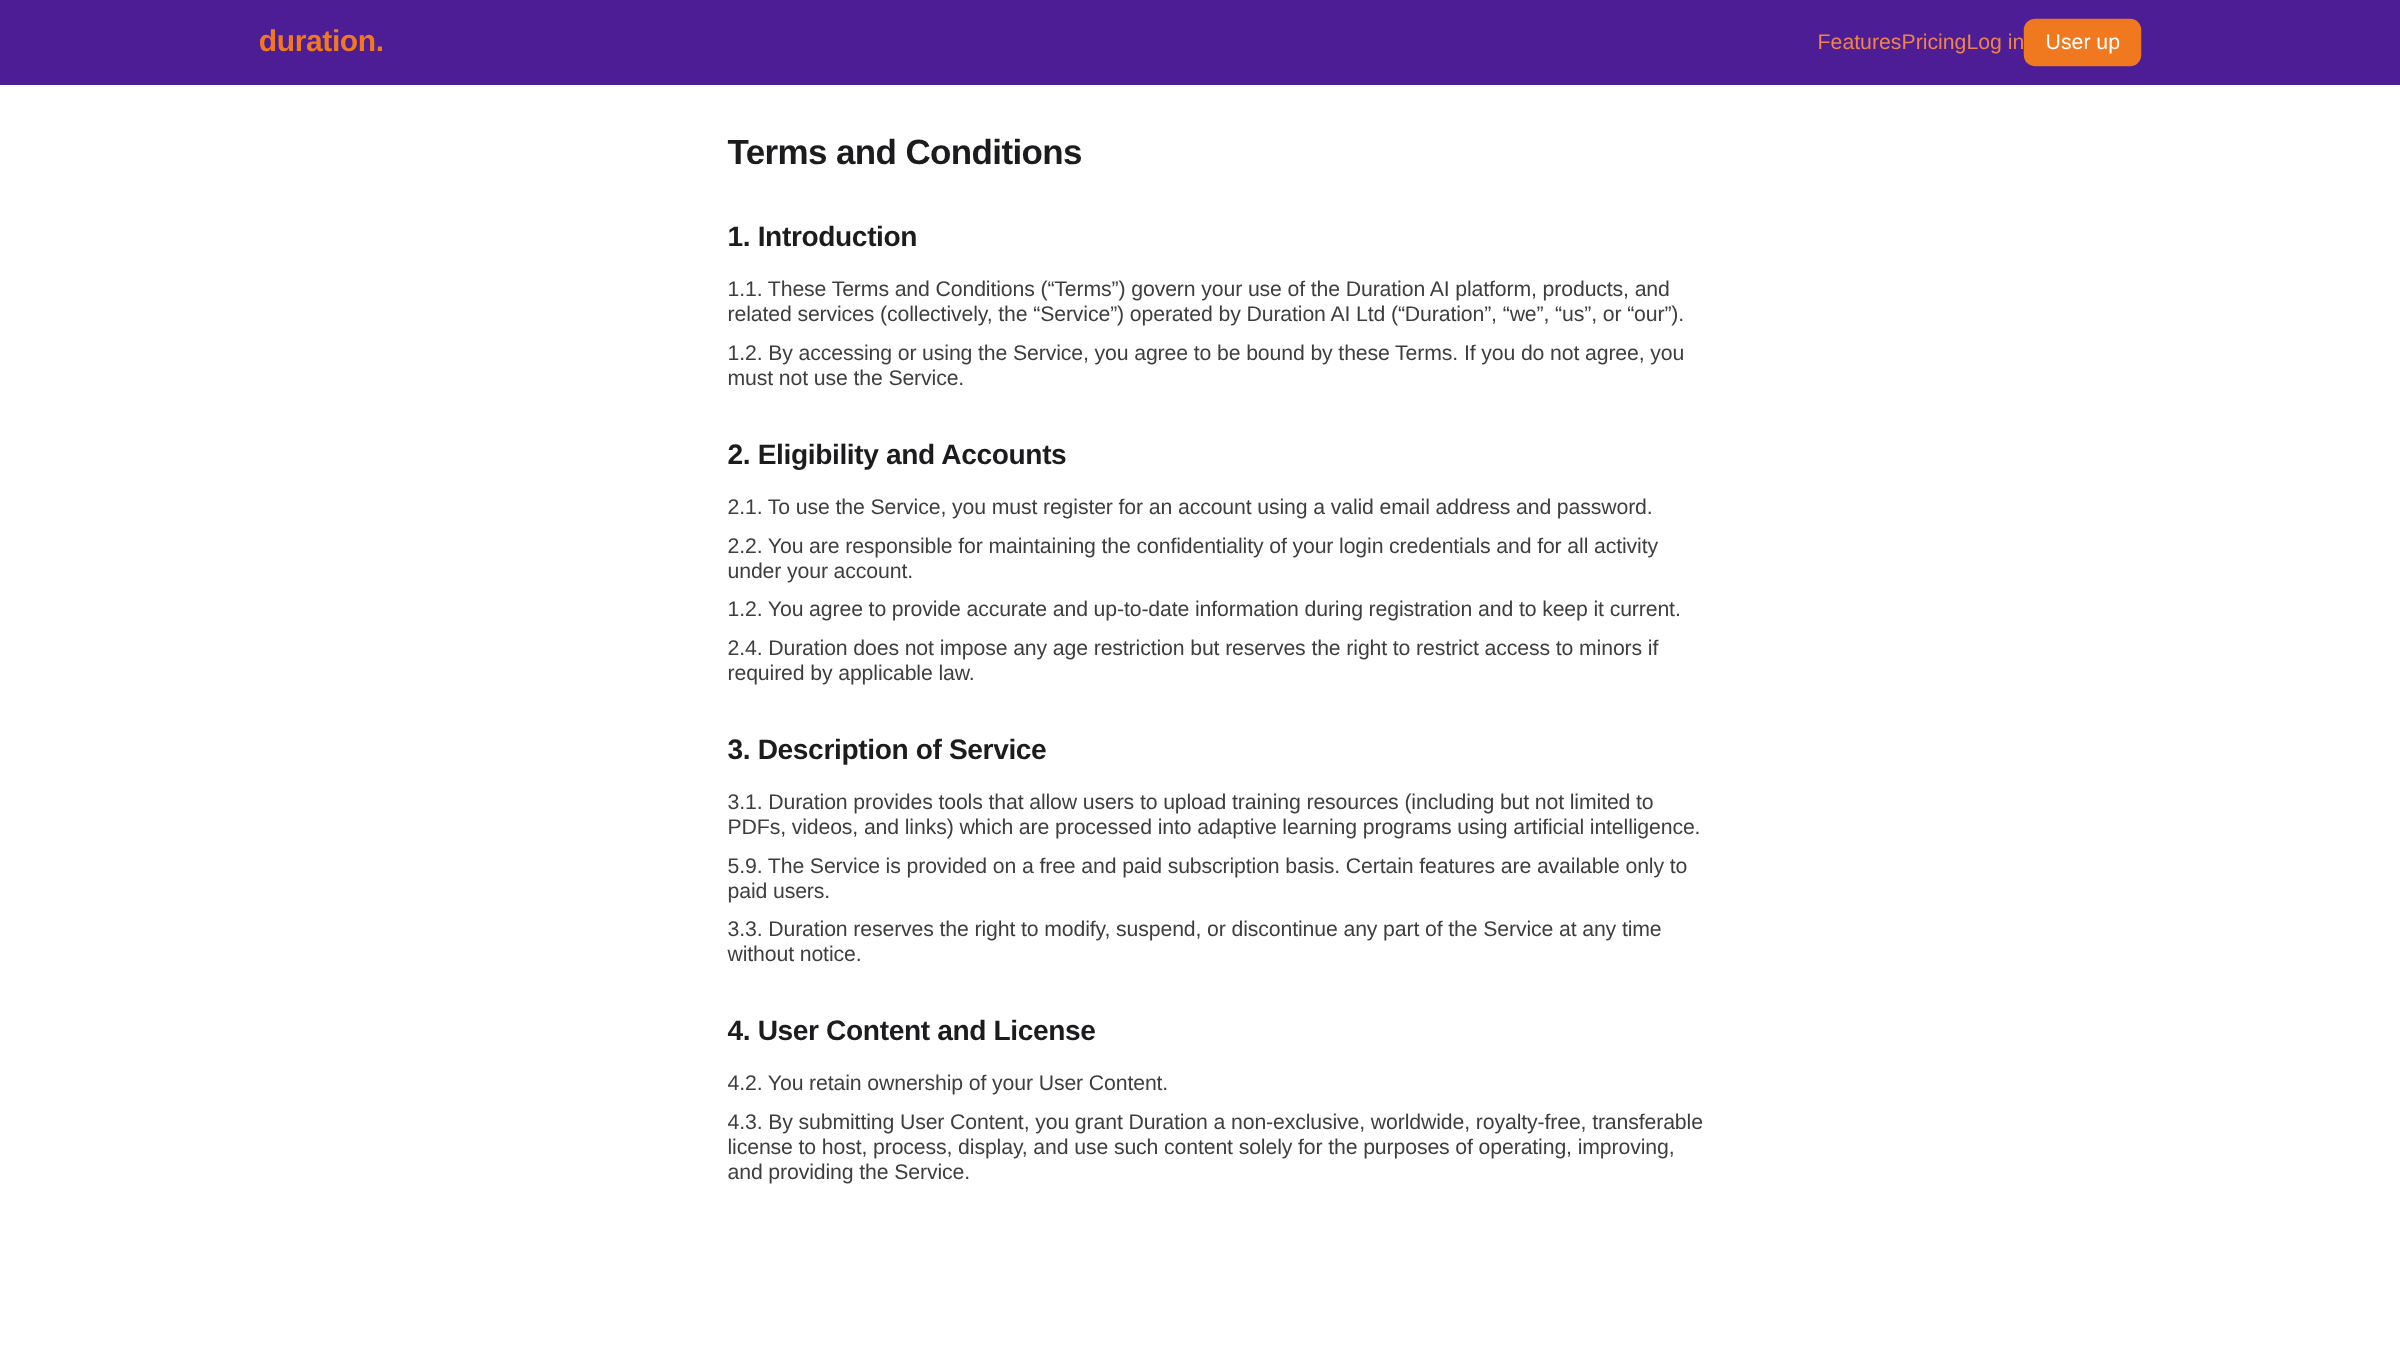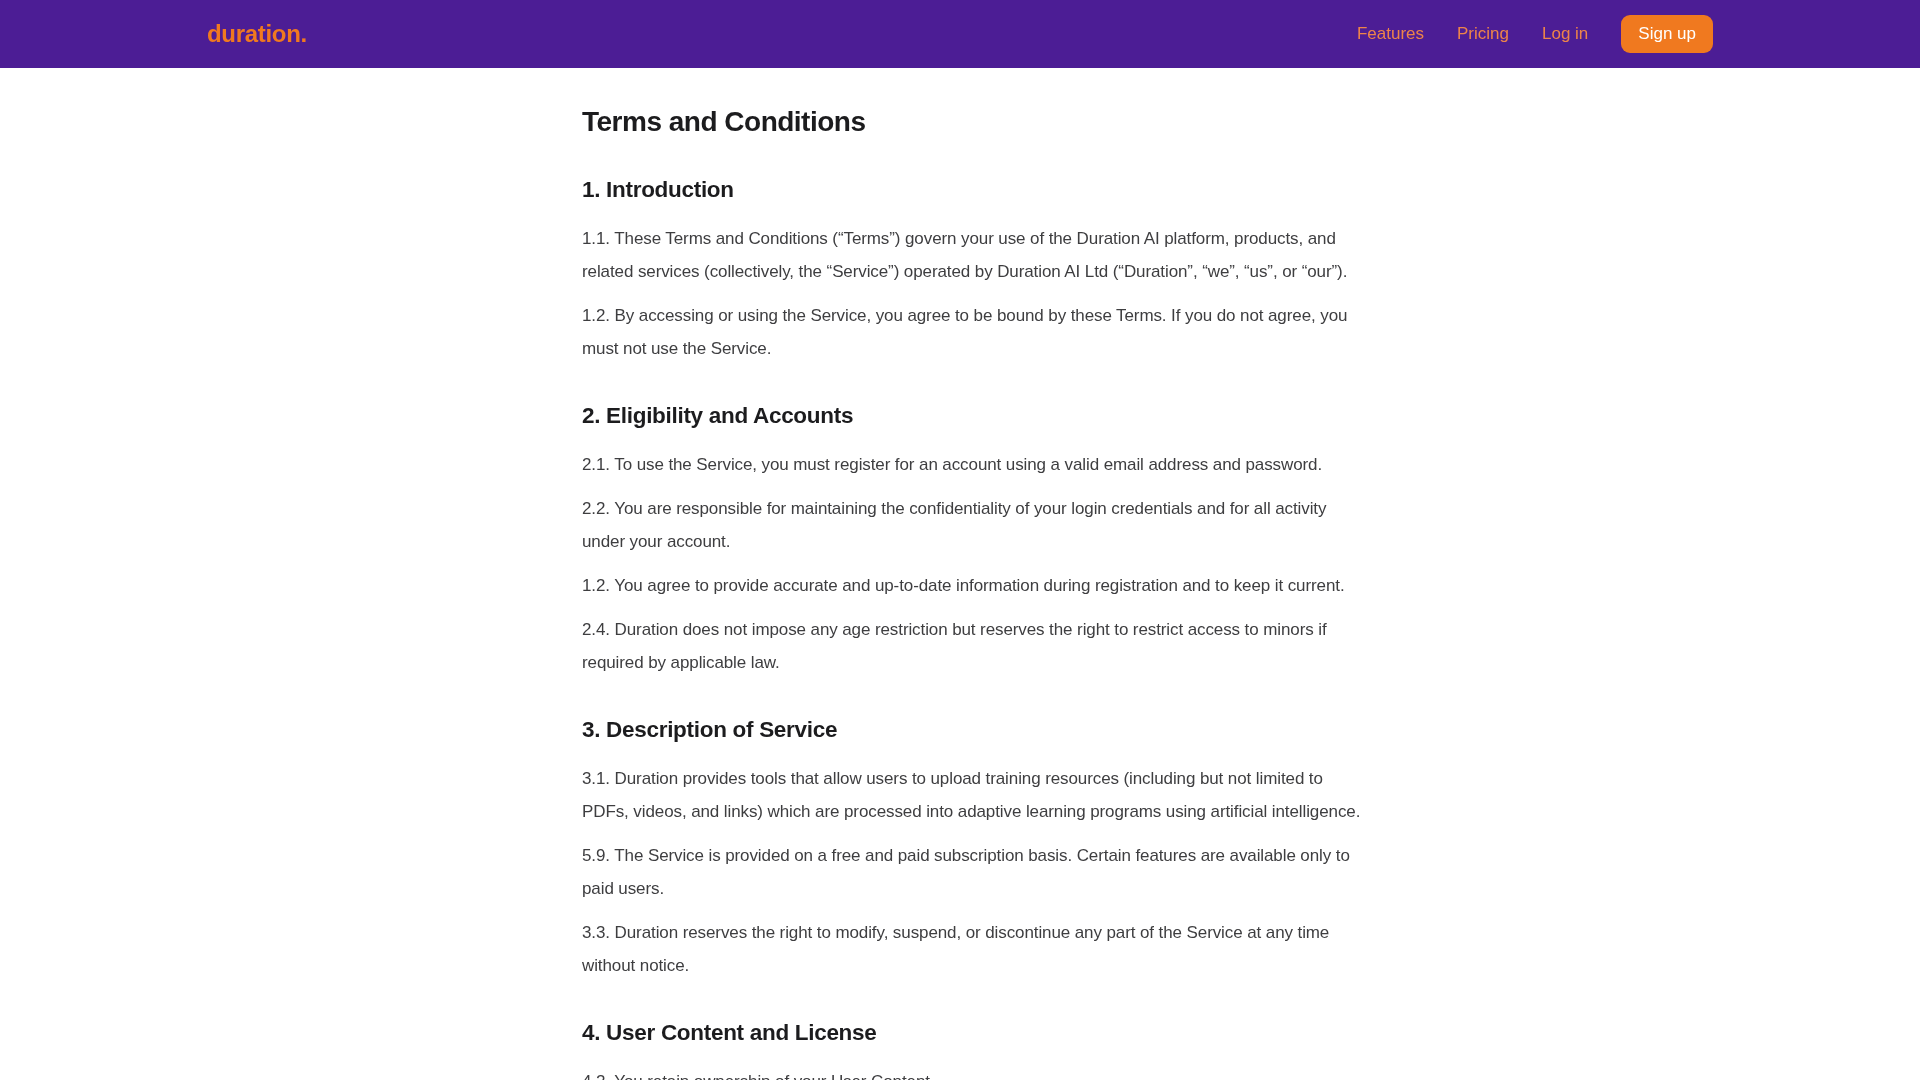--- a/index.html
+++ b/index.html
@@ -15,21 +15,21 @@
   
   .site-header{
     width:1920px;height:68px;
     display:flex;align-items:center;justify-content:space-between;
     padding:0 207px;background:#4c1d95;
   }
   .logo{
     font-size:24px;font-weight:700;letter-spacing:-0.3px;
     color:var(--brand-orange);cursor:pointer;
   }
-  .main-nav{display:flex;align-items:center;gap:33px;}
+  .main-nav{display:flex;align-items:center;}
   .nav-link{
     font-size:17px;color:var(--nav-link-color);
     text-decoration:none;cursor:pointer;
   }
   .signup-btn{
     background:var(--brand-orange);color:#ffffff;border:none;
     font-family:"Liberation Sans",sans-serif;
     font-size:17px;font-weight:400;
     padding:9px 17px;border-radius:9px;cursor:pointer;
   }
@@ -44,35 +44,35 @@
     font-size:28px;font-weight:700;letter-spacing:-0.5px;
     color:var(--heading-color);
     margin:0 0 30px 0;line-height:1.2;
   }
   .terms-section h2{
     font-size:22.5px;font-weight:700;letter-spacing:-0.3px;
     color:var(--heading-color);
     margin:37px 0 18px 0;line-height:1.25;
   }
   .terms-section p{
-    font-size:17px;line-height:33px;letter-spacing:-0.1px;
+    font-size:17px;line-height:20px;letter-spacing:-0.1px;
     color:var(--body-color);
     margin:0 0 11px 0;
   }
 </style>
 </head>
 <body>
 
 <header class="site-header">
   <div class="logo">duration.</div>
   <nav class="main-nav">
     <a class="nav-link">Features</a>
     <a class="nav-link">Pricing</a>
     <a class="nav-link">Log in</a>
-    <button class="signup-btn">Sign up</button>
+    <button class="signup-btn">User up</button>
   </nav>
 </header>
 
 <main class="terms-main">
   <h1 class="page-title">Terms and Conditions</h1>
 
   <section class="terms-section">
     <h2>1. Introduction</h2>
     <p>1.1. These Terms and Conditions (“Terms”) govern your use of the Duration AI platform, products, and related services (collectively, the “Service”) operated by Duration AI Ltd (“Duration”, “we”, “us”, or “our”).</p>
     <p>1.2. By accessing or using the Service, you agree to be bound by these Terms. If you do not agree, you must not use the Service.</p>

